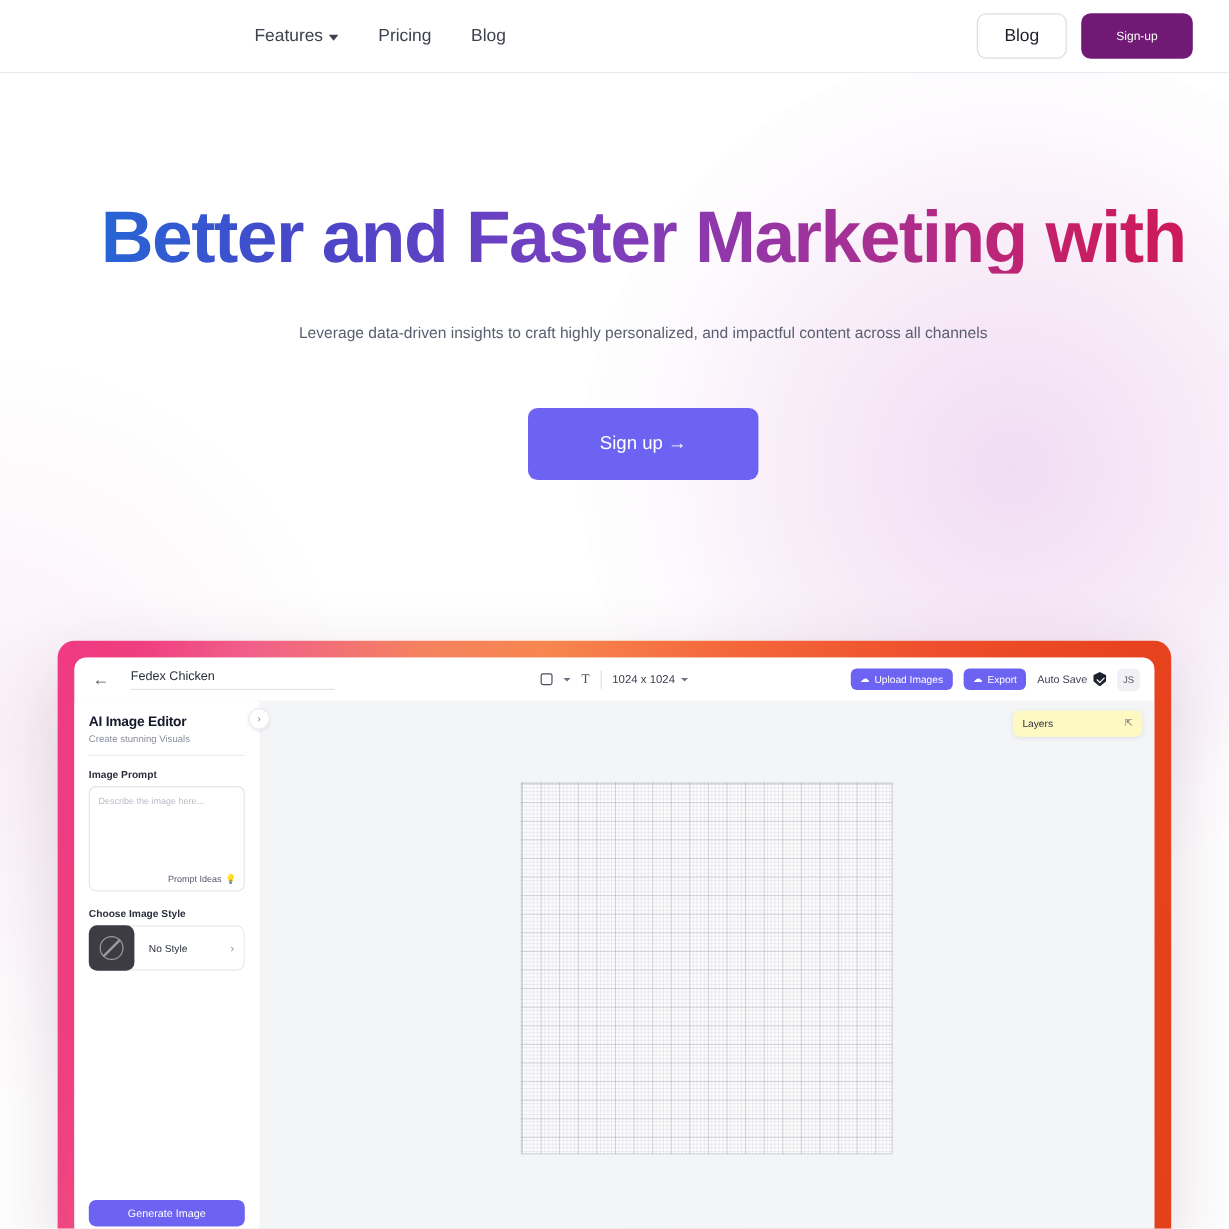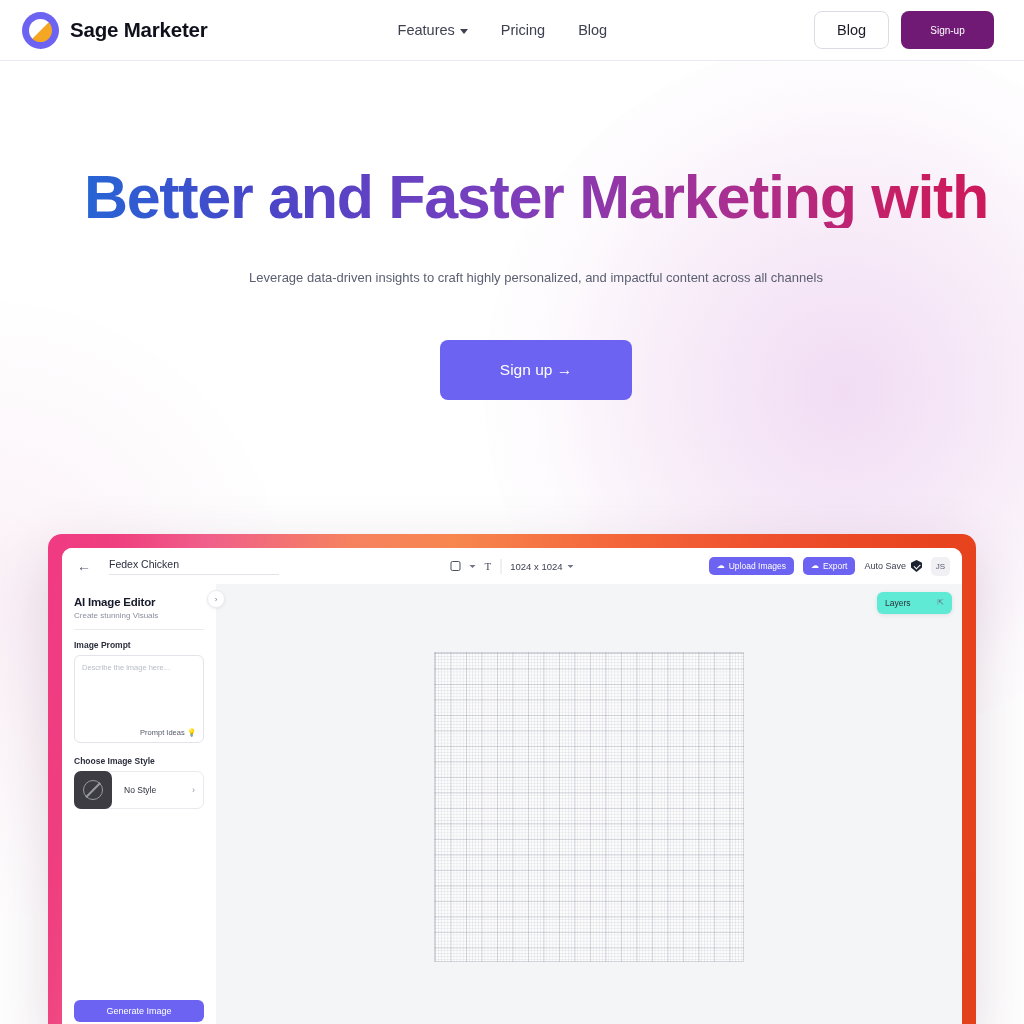--- a/index.html
+++ b/index.html
@@ -504,23 +504,23 @@
       linear-gradient(to bottom, rgba(150,155,170,.16) 1px, transparent 1px);
     background-size: 15.5px 15.5px, 15.5px 15.5px, 3.1px 3.1px, 3.1px 3.1px;
     border: 1px solid rgba(140,145,160,.35);
   }
 
   
   .layers-panel {
     position: absolute;
     right: 10px;
     top: 8px;
-    width: 75px;
+    width: 108px;
     height: 22px;
-    background: #5eead4;
+    background: #fef9c3;
     border-radius: 6px;
     display: flex;
     align-items: center;
     padding: 0 8px;
     box-shadow: 0 1px 4px rgba(30,30,60,.10);
     z-index: 4;
   }
   .layers-title {
     font-size: 8.5px;
     color: #2b2f3d;
@@ -536,26 +536,20 @@
 </head>
 <body>
 
 <div id="page">
 
   <div class="glow glow-right"></div>
   <div class="glow glow-left"></div>
   <div class="glow glow-bottom"></div>
 
   <div class="navbar">
-    <div class="brand">
-      <span class="logo-mark">
-        <span class="logo-inner"></span>
-      </span>
-      <span class="brand-name">Sage Marketer</span>
-    </div>
 
     <div class="nav-links">
       <div class="nav-link">
         <span>Features</span>
         <i class="chev-dn"></i>
       </div>
       <div class="nav-link">Pricing</div>
       <div class="nav-link">Blog</div>
     </div>
 

